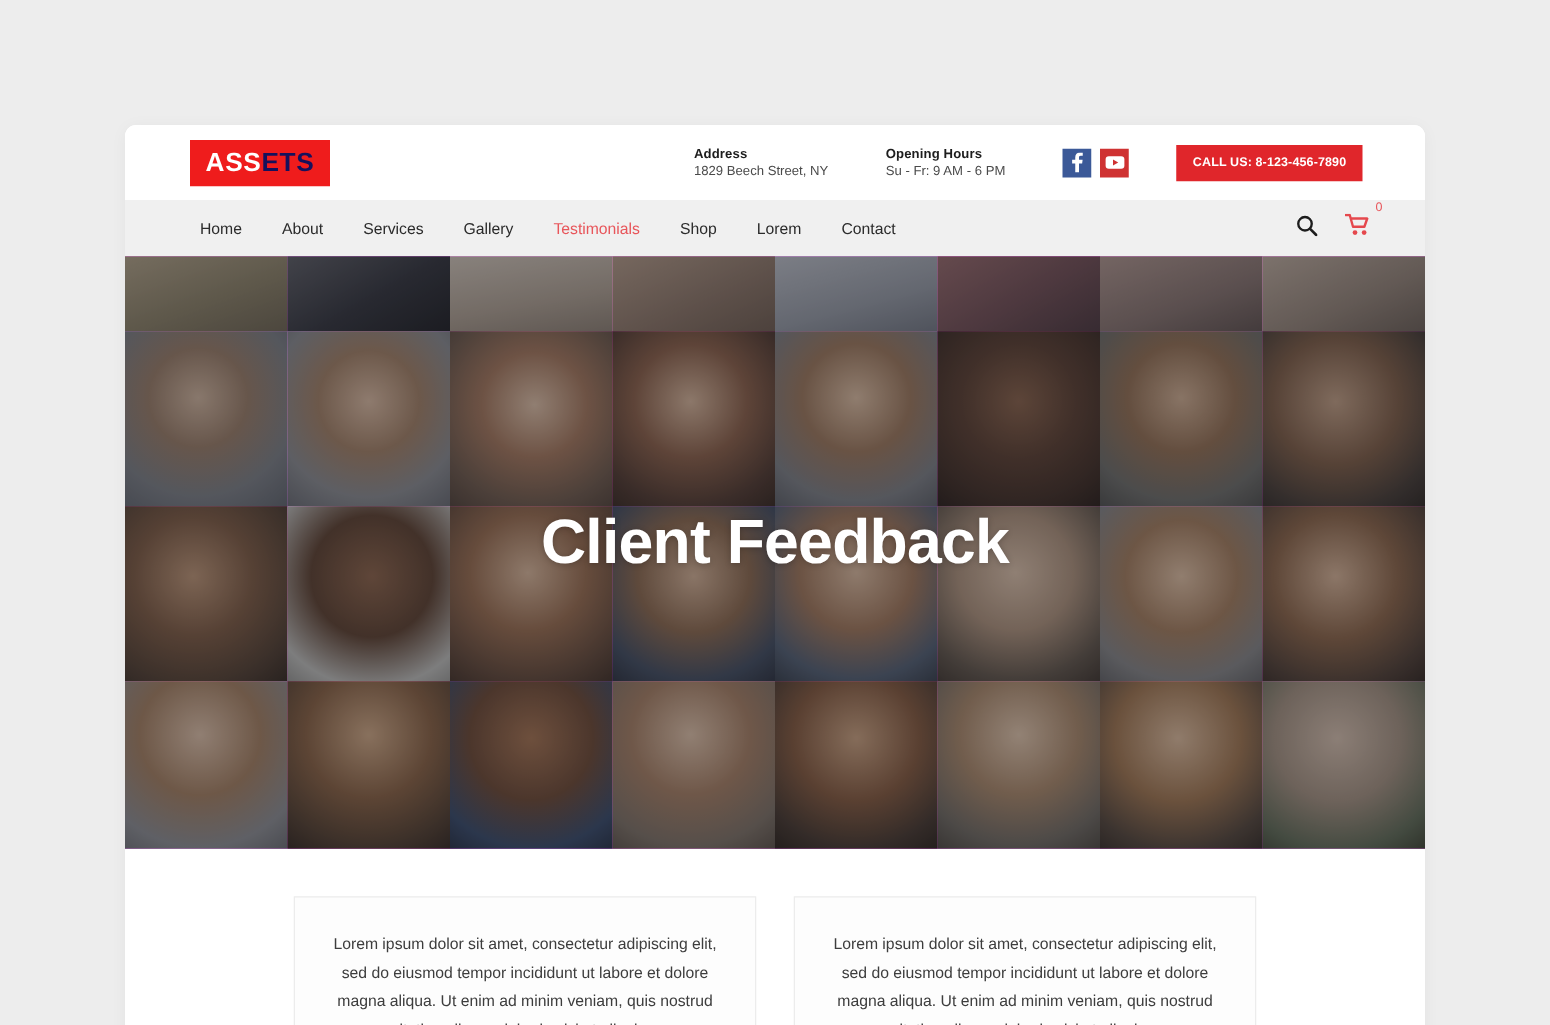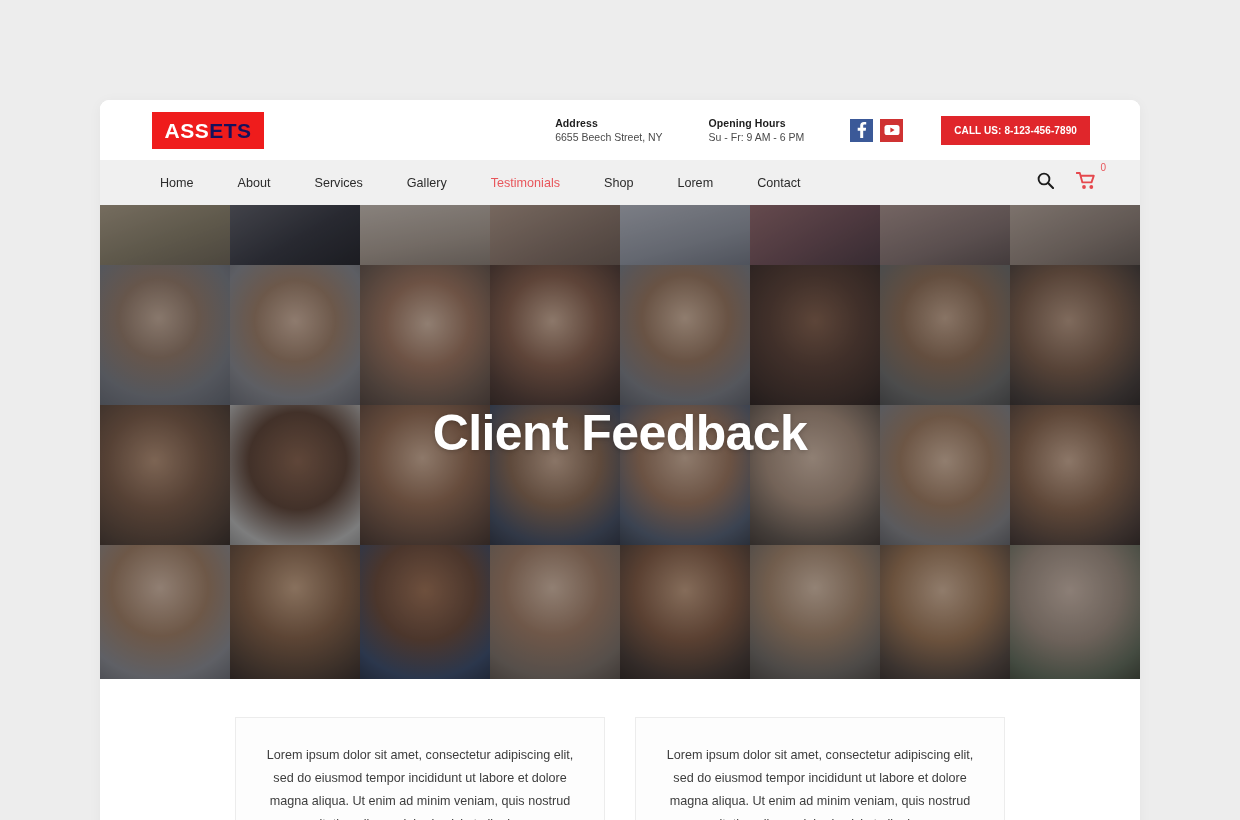--- a/index.html
+++ b/index.html
@@ -107,21 +107,21 @@
   }
 
   
   .navbar {
     height: 45px;
     background: #f0f0f0;
     display: flex;
     align-items: center;
     padding: 0 43px 0 52px;
   }
-  .nav-links { display: flex; align-items: flex-end; gap: 16px; }
+  .nav-links { display: flex; align-items: flex-end; gap: 4px; }
   .nav-link {
     font-size: 12.6px;
     color: #2b2b2b;
     text-decoration: none;
     padding: 0 14px;
     white-space: nowrap;
   }
   .nav-link:first-child { padding-left: 8px; }
   .nav-link.active { color: #e8565b; }
 
@@ -208,21 +208,21 @@
   <div class="site-panel">
 
     <div class="topbar">
       <div class="logo">
         <span class="logo-text"><span class="a">ASS</span><span class="b">ETS</span></span>
       </div>
 
       <div class="topbar-right">
         <div class="info-block">
           <div class="info-title">Address</div>
-          <div class="info-val">6655 Beech Street, NY</div>
+          <div class="info-val">1829 Beech Street, NY</div>
         </div>
 
         <div class="info-block">
           <div class="info-title">Opening Hours</div>
           <div class="info-val">Su - Fr: 9 AM - 6 PM</div>
         </div>
 
         <div class="socials">
           <a class="social-sq fb">
             <svg width="11" height="16" viewBox="0 0 11 16" aria-hidden="true">

